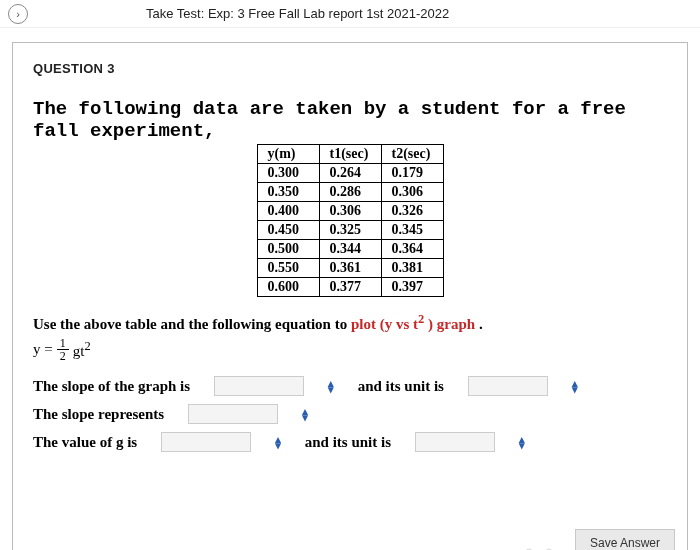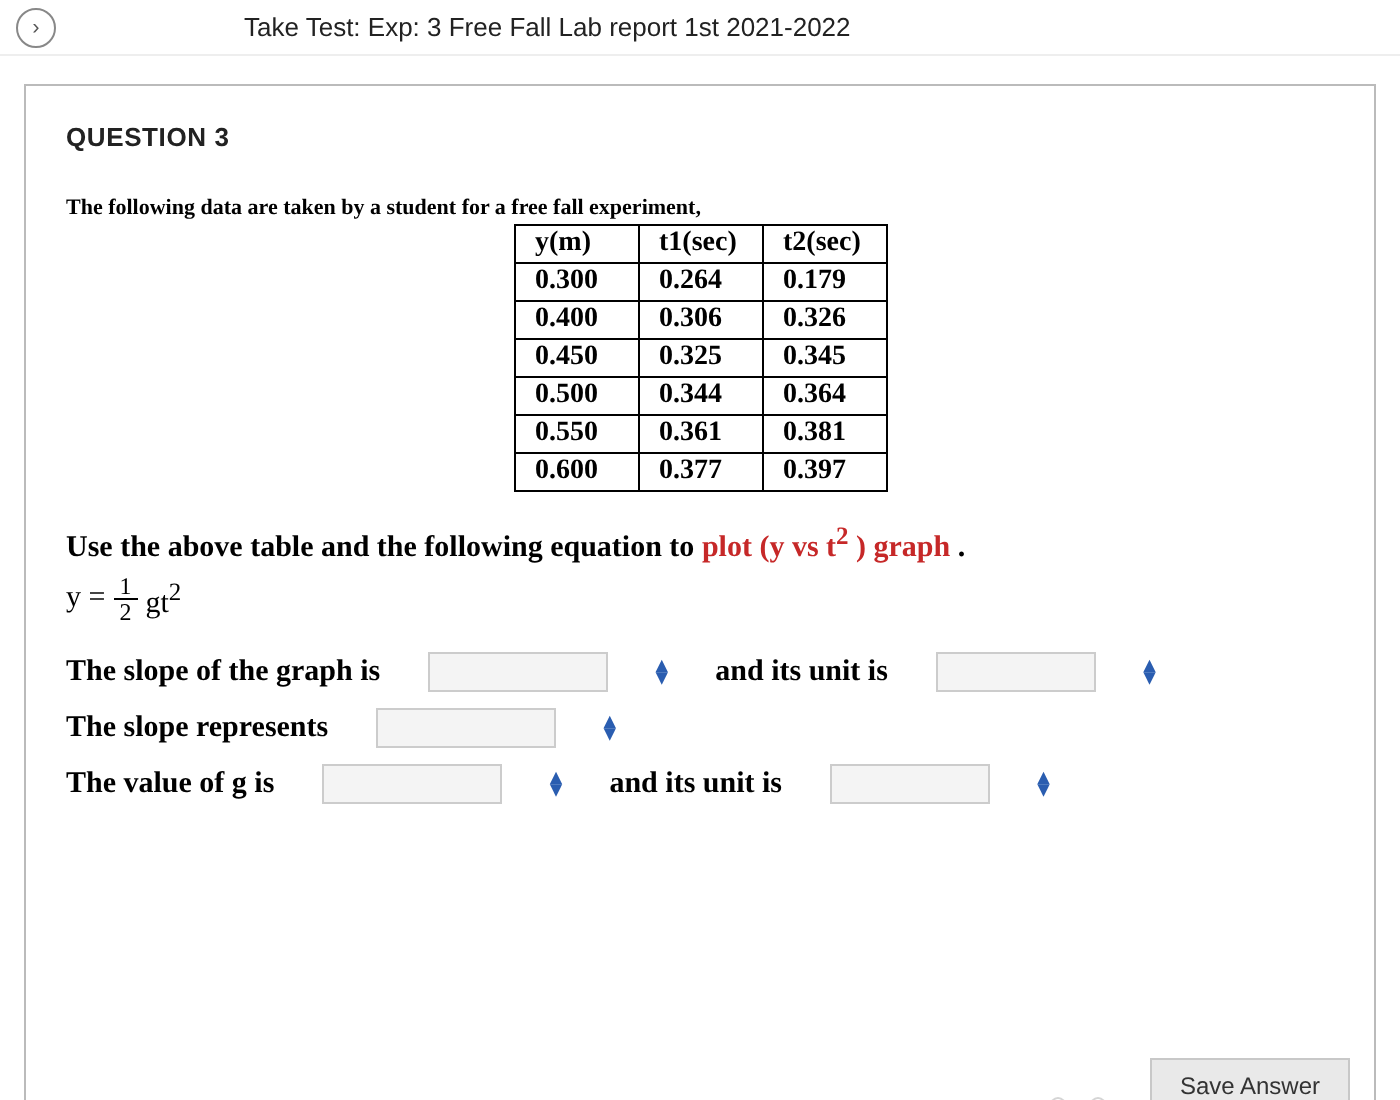--- a/index.html
+++ b/index.html
@@ -25,39 +25,39 @@
       border: 1px solid #888;
       border-radius: 50%;
       display: flex;
       align-items: center;
       justify-content: center;
       margin-right: 12px;
       font-size: 11px;
       color: #555;
       cursor: pointer;
     }
-    .topbar-title { flex: 0 0 auto; margin-left: 82px; }
+    .topbar-title { flex: 0 0 auto; margin-left: 106px; }
     .card {
       margin: 14px 12px 6px 12px;
       border: 1px solid #bbb;
       padding: 18px 20px 10px 20px;
       position: relative;
       height: 524px;
     }
     .qheading {
       font-weight: bold;
       font-size: 13px;
       letter-spacing: 0.3px;
       color: #222;
       margin-bottom: 22px;
     }
     .intro {
-      font-family: Liberation Serif, serif;
-      font-weight: bold;
-      font-size: 11px;
+      font-family: Liberation Mono, monospace;
+      font-weight: bold;
+      font-size: 19px;
       color: #000;
       margin-bottom: 2px;
     }
     table.data {
       border-collapse: collapse;
       margin: 0 auto 6px auto;
       font-family: "Times New Roman", Times, serif;
       font-size: 14px;
     }
     table.data th, table.data td {
@@ -163,20 +163,25 @@
         <th>t2(sec)</th>
       </tr>
     </thead>
     <tbody>
         <tr>
           <td>0.300</td>
           <td>0.264</td>
           <td>0.179</td>
         </tr>
         <tr>
+          <td>0.350</td>
+          <td>0.286</td>
+          <td>0.306</td>
+        </tr>
+        <tr>
           <td>0.400</td>
           <td>0.306</td>
           <td>0.326</td>
         </tr>
         <tr>
           <td>0.450</td>
           <td>0.325</td>
           <td>0.345</td>
         </tr>
         <tr>

